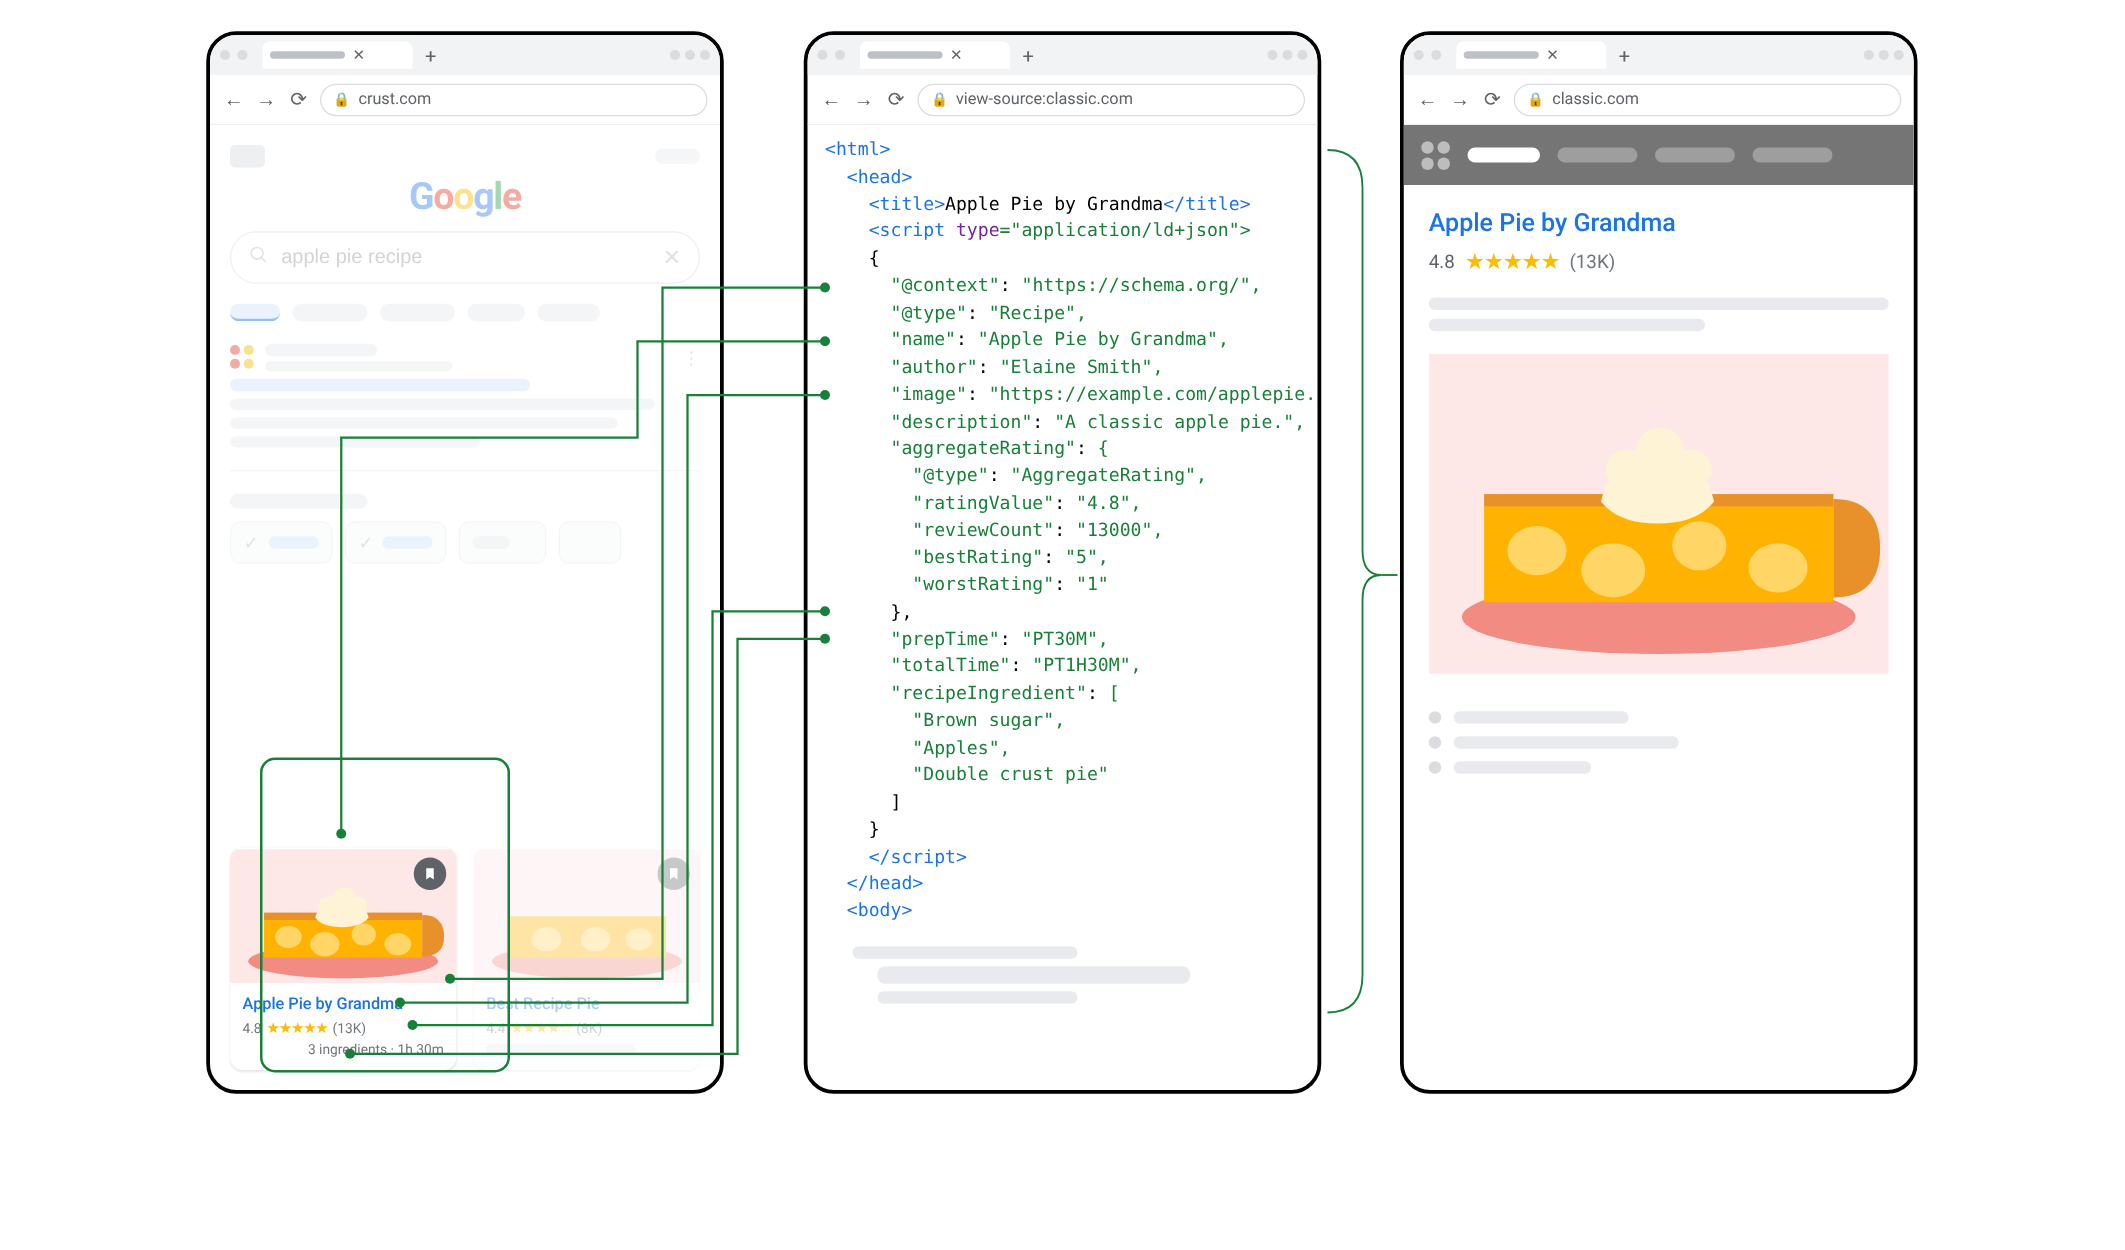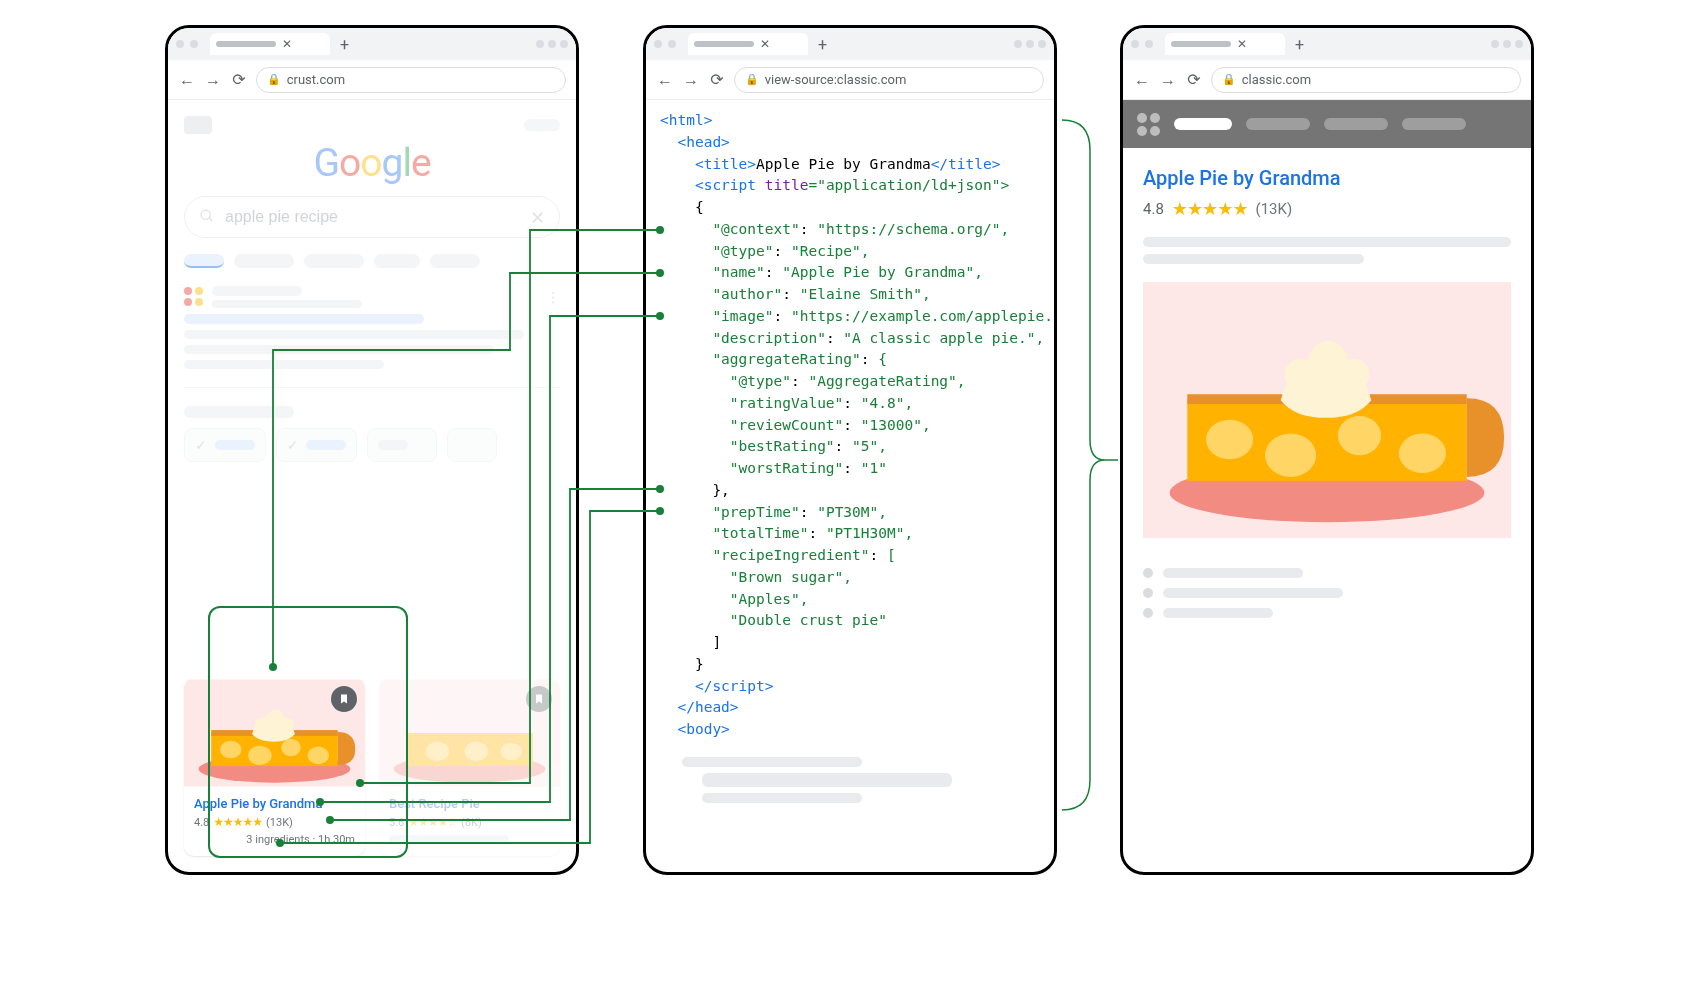--- a/index.html
+++ b/index.html
@@ -27,21 +27,21 @@
 .addrbar { height: 40px; display:flex; align-items:center; padding: 0 10px; gap: 8px; border-bottom: 1px solid #eee;}
 .nav-icn { color:#5f6368; font-size: 16px; width:18px; text-align:center;}
 .addr-input { flex:1; height:26px; border:1px solid #dadce0; border-radius:14px; display:flex; align-items:center; padding:0 10px; gap:6px; color:#5f6368; font-size:13px;}
 .lock{font-size:11px;}
 
 
 .g-content { padding: 10px 16px; opacity: 1; }
 .faded { opacity: 0.45; }
 .g-top-row{display:flex; align-items:center; gap:8px; margin:6px 0;}
 .pill{height:12px; border-radius:6px; background:#e8eaed;}
-.g-logo { text-align:center; font-size: 39px; font-weight:400; letter-spacing:-1px; margin:4px 0 10px;}
+.g-logo { text-align:center; font-size: 30px; font-weight:700; letter-spacing:-1px; margin:4px 0 10px;}
 .g-logo .b{color:#4285F4}.g-logo .r{color:#EA4335}.g-logo .y{color:#FBBC05}.g-logo .g{color:#34A853}
 .g-search { height: 42px; border:1px solid #dadce0; border-radius: 22px; display:flex; align-items:center; padding:0 14px; gap:10px;}
 .g-search .q{color:#bdc1c6;}
 .g-search input{border:none;flex:1;font-size:16px;color:#9aa0a6;background:transparent;outline:none;}
 .g-x{color:#bdc1c6;font-size:18px;}
 .g-tabs{display:flex;gap:10px;margin:16px 0 6px;}
 .g-tab-chip{height:14px;border-radius:7px;background:#e8eaed;}
 .g-tab-chip.active{background:#d2e3fc;border-bottom:2px solid #1a73e8;}
 .g-result{margin:18px 0;}
 .g-favrow{display:flex;align-items:center;gap:8px;}
@@ -252,21 +252,21 @@
             </svg>
           <div class="bookmark">
               <svg viewBox="0 0 24 24">
                 <path d="M6 3h12v18l-6-4-6 4z"></path>
               </svg>
             </div>
         </div>
         <div class="card-body">
           <div class="card-title">Best Recipe Pie</div>
           <div class="card-rating">
-              <span>5.6</span>
+              <span>4.4</span>
               <span class="stars">★★★★☆</span>
               <span>(8K)</span>
             </div>
           <div class="pill" style="width:120px;height:8px;margin-top:6px;"></div>
         </div>
       </div>
     </div>
 
     <div class="highlight-box" style="left:40px; top:578px; width:200px; height:252px;"></div>
   </div>
@@ -293,21 +293,21 @@
       <span class="nav-icn">⟳</span>
       <div class="addr-input">
         <span class="lock">🔒</span>
         <span>view-source:classic.com</span>
       </div>
     </div>
 
     <div class="code-area" id="code-block"><span class="t-tag">&lt;html&gt;</span>
   <span class="t-tag">&lt;head&gt;</span>
     <span class="t-tag">&lt;title&gt;</span><span class="t-black">Apple Pie by Grandma</span><span class="t-tag">&lt;/title&gt;</span>
-    <span class="t-tag">&lt;script </span><span class="t-attr">title</span><span class="t-key">="application/ld+json"&gt;</span>
+    <span class="t-tag">&lt;script </span><span class="t-attr">type</span><span class="t-key">="application/ld+json"&gt;</span>
     <span class="t-black">{</span>
       <span class="t-key">"@context"</span><span class="t-black">: </span><span class="t-key">"https://schema.org/",</span>
       <span class="t-key">"@type"</span><span class="t-black">: </span><span class="t-key">"Recipe",</span>
       <span class="t-key">"name"</span><span class="t-black">: </span><span class="t-key">"Apple Pie by Grandma",</span>
       <span class="t-key">"author"</span><span class="t-black">: </span><span class="t-key">"Elaine Smith",</span>
       <span class="t-key">"image"</span><span class="t-black">: </span><span class="t-key">"https://example.com/applepie.jpg",</span>
       <span class="t-key">"description"</span><span class="t-black">: </span><span class="t-key">"A classic apple pie.",</span>
       <span class="t-key">"aggregateRating"</span><span class="t-black">: </span><span class="t-key">{</span>
         <span class="t-key">"@type"</span><span class="t-black">: </span><span class="t-key">"AggregateRating",</span>
         <span class="t-key">"ratingValue"</span><span class="t-black">: </span><span class="t-key">"4.8",</span>

